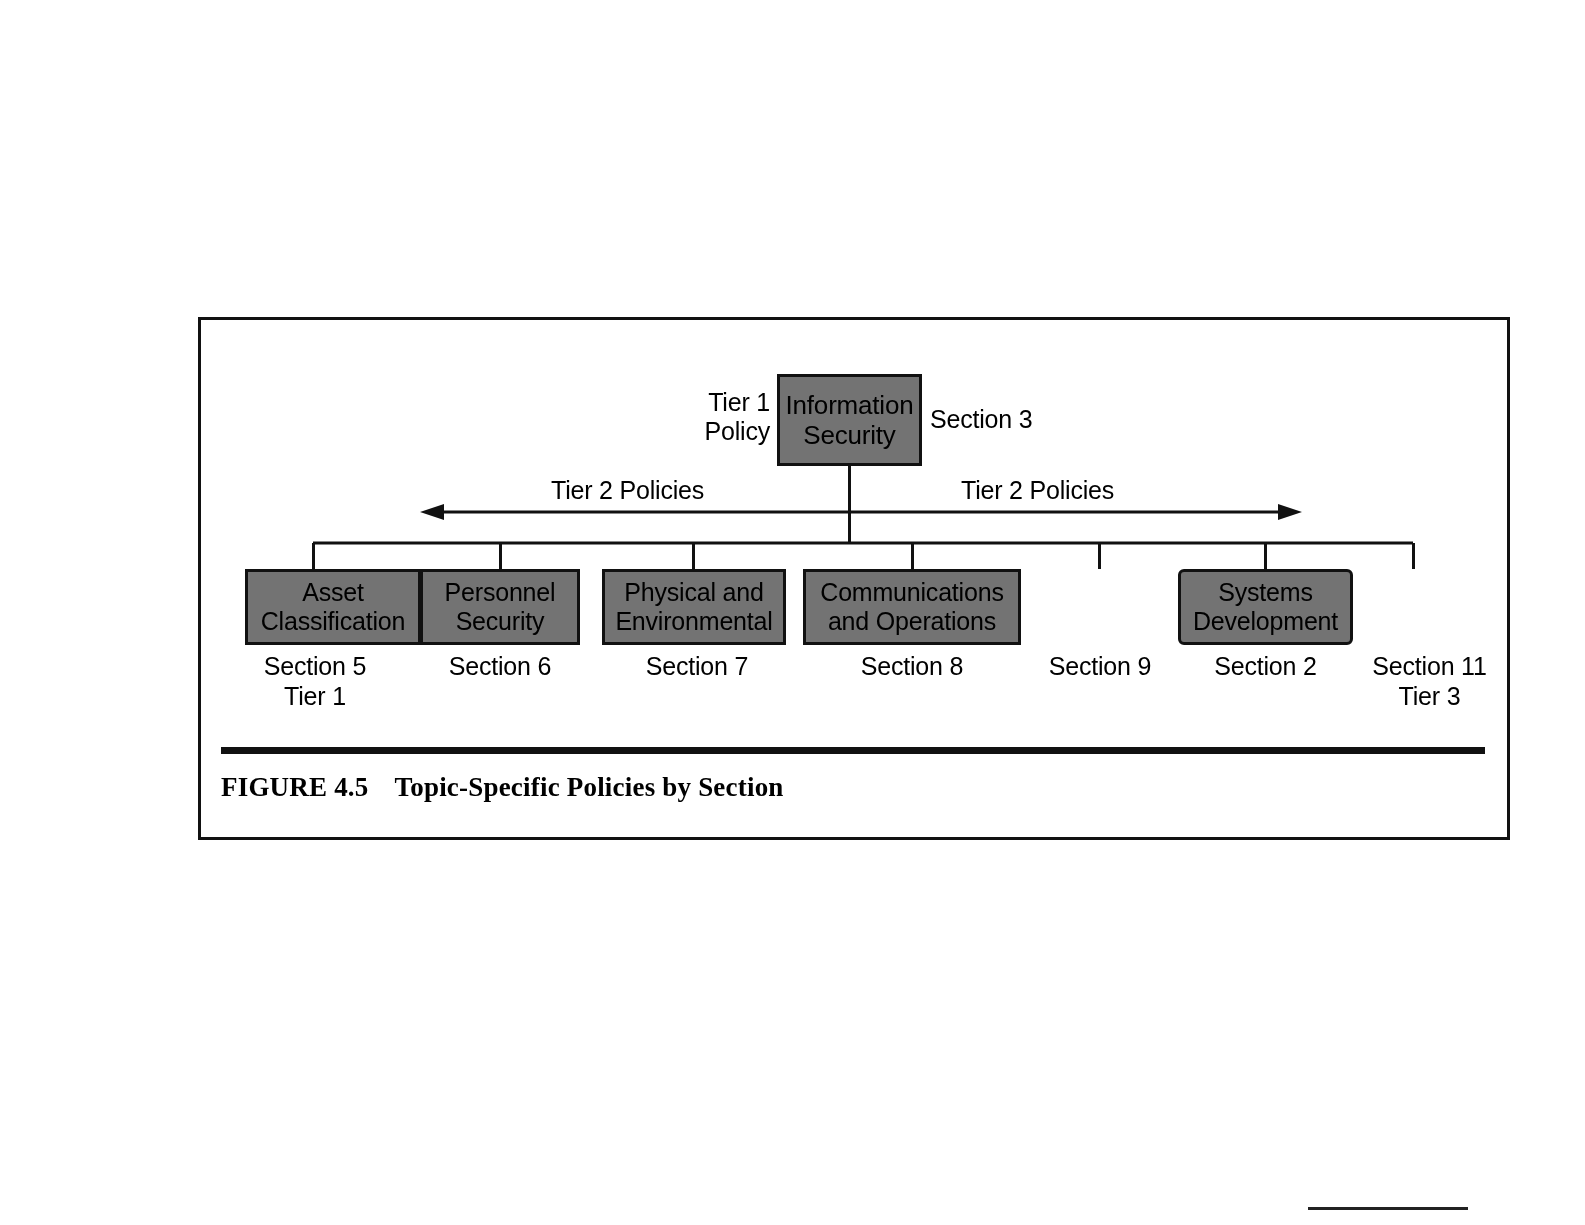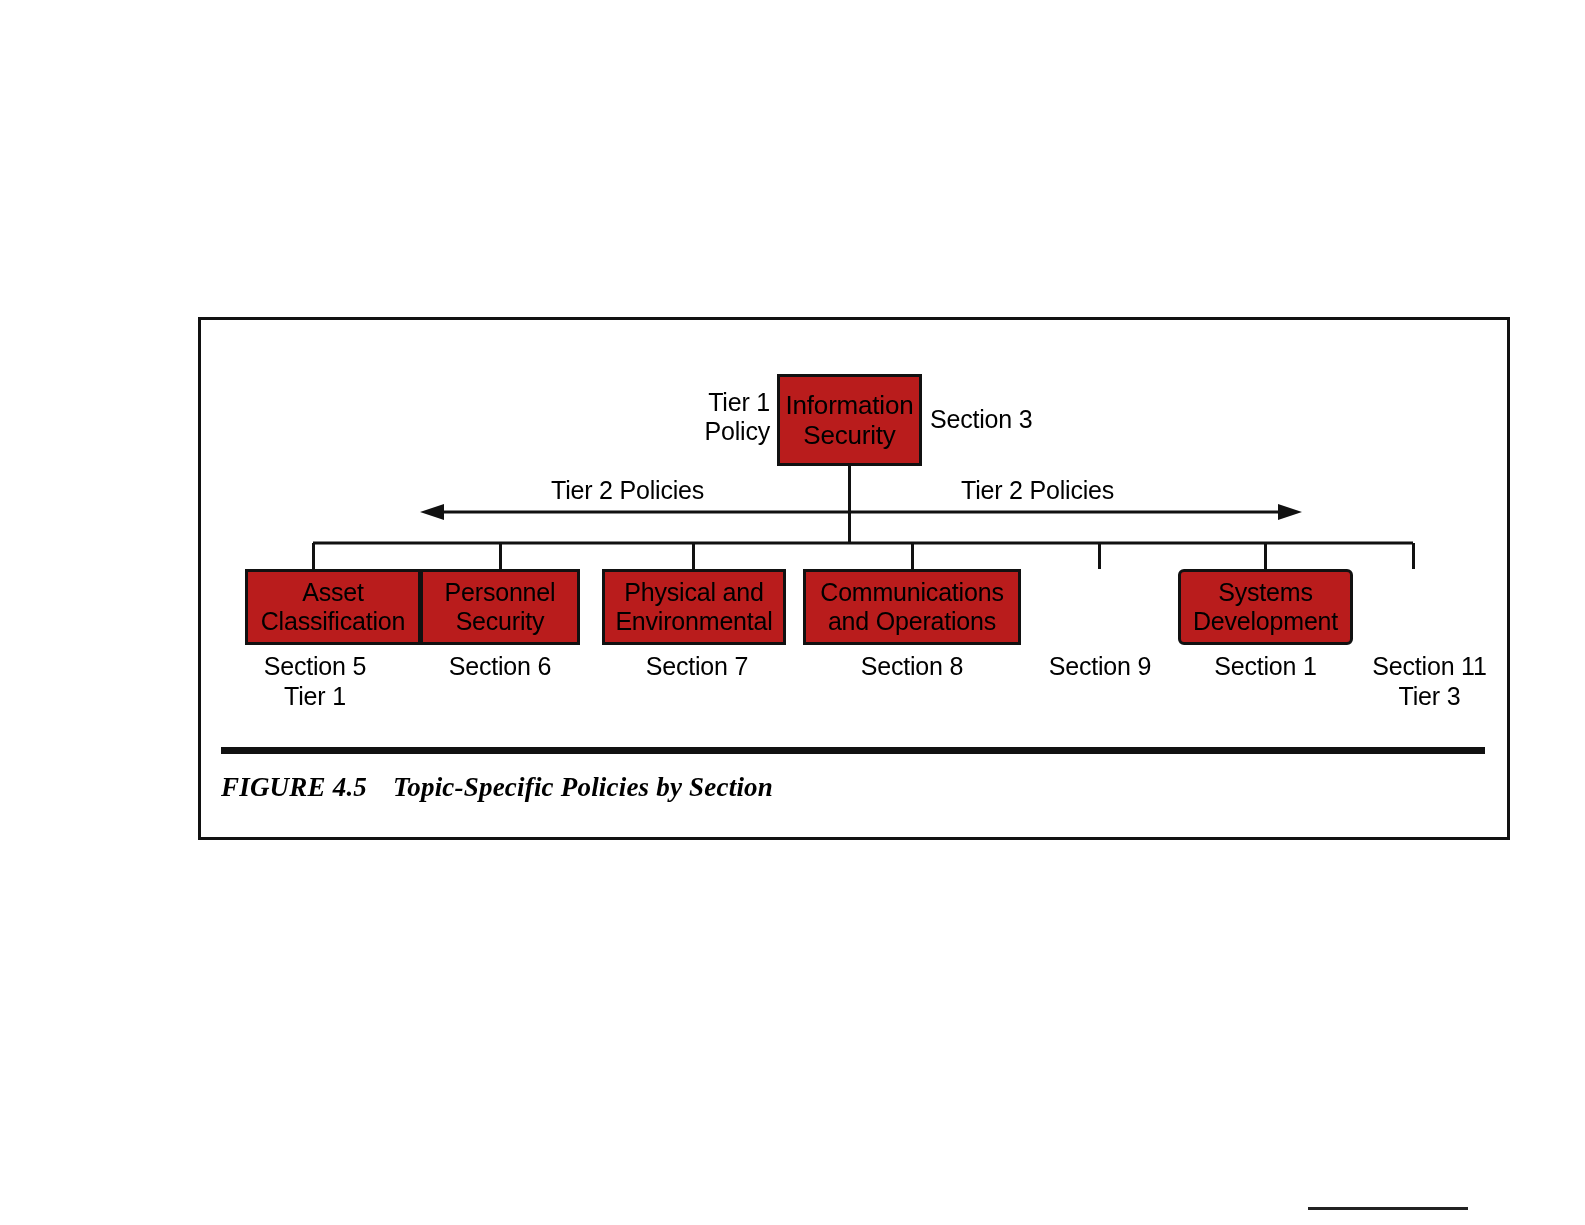--- a/index.html
+++ b/index.html
@@ -45,21 +45,21 @@
     width: 1312px;
     height: 523px;
     pointer-events: none;
   }
 
   
   .node-box {
     position: absolute;
     box-sizing: border-box;
     border: 3px solid #111111;
-    background: #b91c1c;
+    background: #737373;
     display: flex;
     align-items: center;
     justify-content: center;
     text-align: center;
     line-height: 1.16;
     font-size: 25px;
     letter-spacing: -0.2px;
     white-space: pre-line;
   }
 
@@ -129,21 +129,20 @@
   #figure-caption {
     position: absolute;
     left: 20px;
     top: 452px;
     width: 1264px;
     font-family: "Liberation Serif", serif;
     font-weight: bold;
     font-size: 27px;
     letter-spacing: 0.2px;
     white-space: pre;
-    font-style: italic;
   }
   #caption-number { margin-right: 26px; }
 
   
   #page-bottom-rule {
     position: absolute;
     left: 1308px;
     top: 1207px;
     width: 160px;
     height: 3px;
@@ -202,21 +201,21 @@
     <div class="section-caption" style="left:404px; width:184px;">Section 7</div>
 
     <div class="node-box leaf-box" id="leaf-3" style="left:602px; width:218px;">Communications
 and Operations</div>
     <div class="section-caption" style="left:602px; width:218px;">Section 8</div>
 
     <div class="section-caption" style="left:842px; width:114px;">Section 9</div>
 
     <div class="node-box leaf-box" id="leaf-5" style="left:977px; width:175px;border-radius:6px;">Systems
 Development</div>
-    <div class="section-caption" style="left:977px; width:175px;">Section 1</div>
+    <div class="section-caption" style="left:977px; width:175px;">Section 2</div>
 
     <div class="section-caption" style="left:1169px; width:119px;">Section 11
 Tier 3</div>
 
     <div id="caption-rule"></div>
 
     <div id="figure-caption"><span id="caption-number">FIGURE 4.5</span><span>Topic-Specific Policies by Section</span></div>
 
   </div>
 

